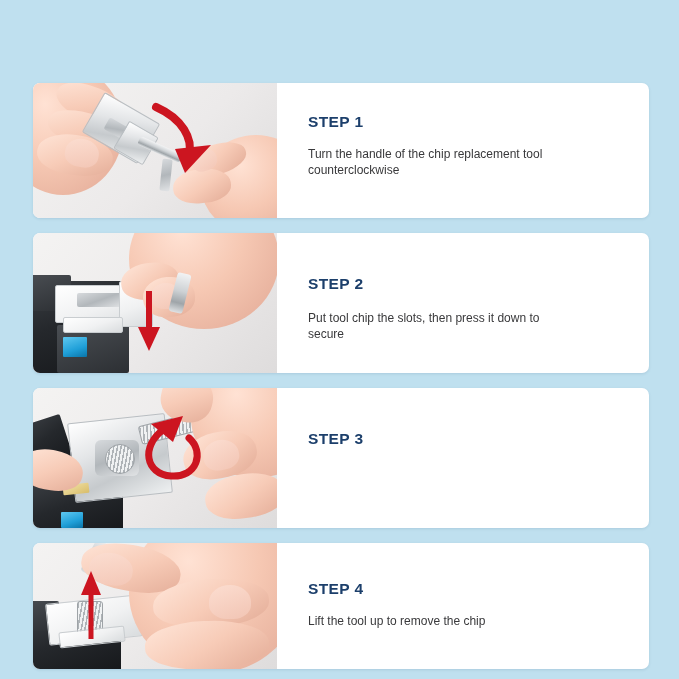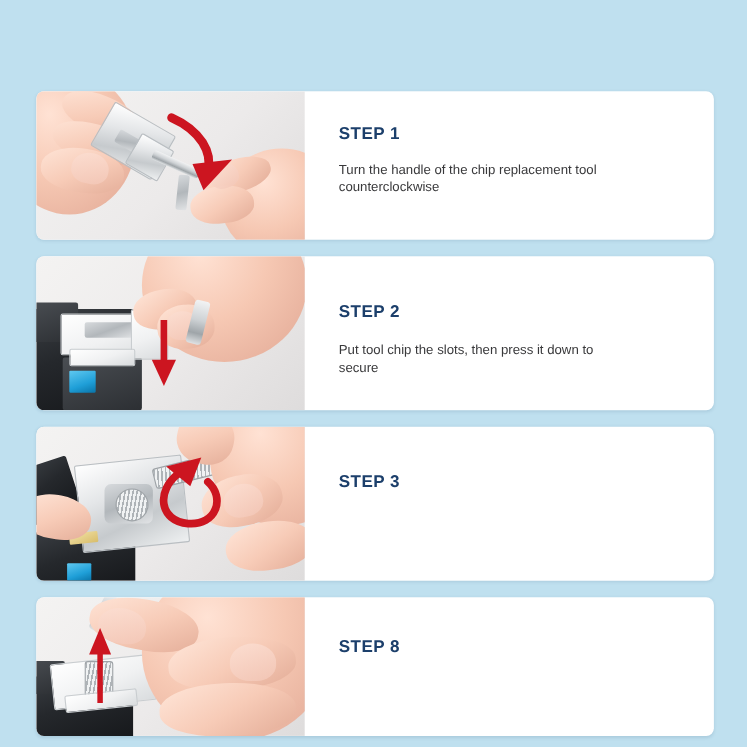--- a/index.html
+++ b/index.html
@@ -270,18 +270,19 @@
         <div class="ph finger" style="left:120px;top:36px;width:116px;height:48px;transform:rotate(-4deg);"></div>
         <div class="ph nail" style="left:176px;top:42px;width:42px;height:34px;"></div>
         <div class="ph finger" style="left:112px;top:78px;width:124px;height:48px;transform:rotate(-2deg);"></div>
 
         <svg class="arrow-svg" width="244" height="126">
           <line x1="58" y1="48" x2="58" y2="96" stroke="#cc1520" stroke-width="5" stroke-linecap="butt"></line>
           <polygon points="48,52 68,52 58,28" fill="#cc1520"></polygon>
         </svg>
       </div>
       <div class="textpane">
-        <div class="step-title">STEP 8</div>
+        <div class="step-title">STEP 4</div>
+        <p class="step-desc">Lift the tool up to remove the chip</p>
       </div>
     </div>
 
   </div>
 </div>
 
 </body></html>

